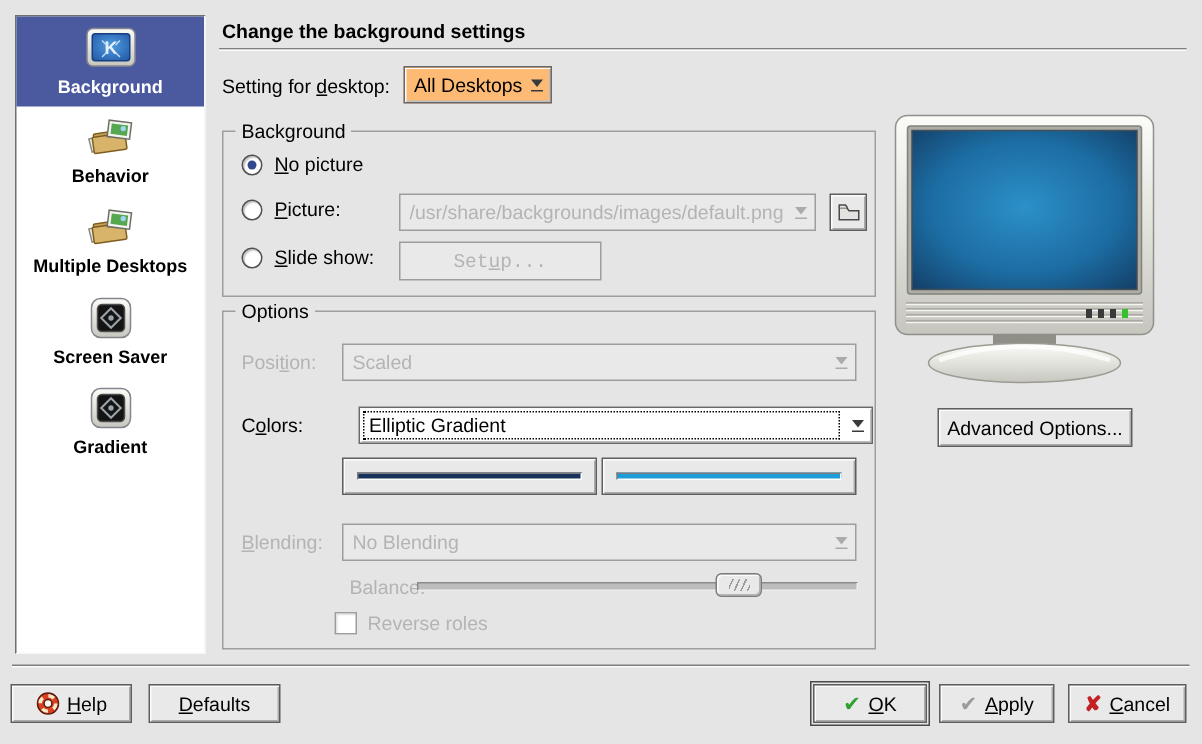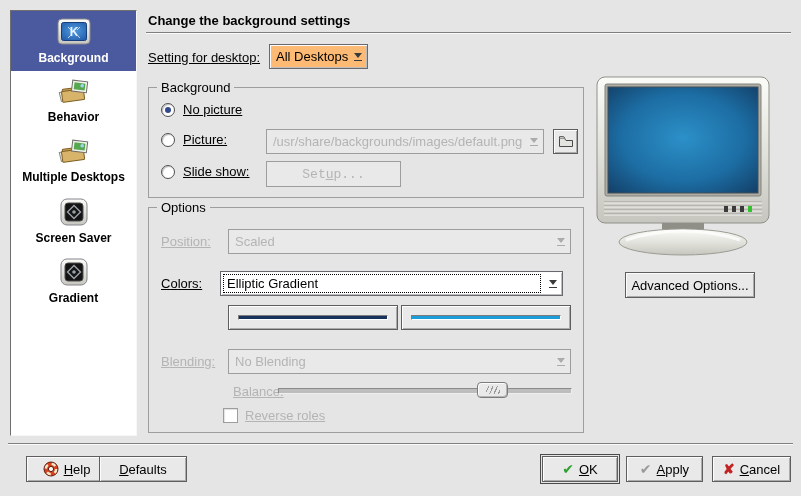--- a/index.html
+++ b/index.html
@@ -51,21 +51,21 @@
   .grp-legend { position:absolute; top:-8px; left:8px; background:#e5e5e5; padding:0 4px; line-height:15px; }
 
   
   .radio { position:absolute; width:14px; height:14px; border-radius:50%; background:#fff;
     border:1px solid #4f4f4f; box-shadow:inset 1px 1px 1px rgba(0,0,0,.25); }
   .radio .dot { display:none; } 
   .radio.selected .dot { display:block; width:6px; height:6px; border-radius:50%; background:#33498d; margin:3px 0 0 3px; }
   .checkbox { position:absolute; width:15px; height:15px; background:#fff; border:1px solid #9d9d9d;
     box-shadow:inset 1px 1px 1px rgba(0,0,0,.12); }
 
-  .flabel { position:absolute; white-space:nowrap;text-decoration:underline; }
+  .flabel { position:absolute; white-space:nowrap; }
 
   
   .color-btn { position:absolute; width:170px; height:25px; background:#e9e9e9; border:1px solid #5e5e5e;
     box-shadow:inset 1px 1px 0 #fcfcfc, inset -1px -1px 0 #ababab; display:flex; align-items:center; justify-content:center; }
   .color-bar { width:150px; height:5px; border:1px solid #fff; border-color:#7c7c7c #fff #fff #7c7c7c; }
 
   
   #balance-slider { position:absolute; left:278px; top:381px; width:294px; height:18px; }
   #balance-groove { position:absolute; left:0; top:7px; width:294px; height:6px; background:#bdbdbd;
     border:1px solid; border-color:#8b8b8b #eee #eee #8b8b8b; }
@@ -73,21 +73,21 @@
     border:1px solid #7b7b7b; border-radius:4px;
     box-shadow:inset 1px 1px 0 #fbfbfb, inset -1px -1px 0 #b5b5b5; display:flex; align-items:center; justify-content:center; }
   #balance-handle .hatch { width:14px; height:8px;
     background:repeating-linear-gradient(115deg, transparent 0 2px, #9a9a9a 2px 3px, transparent 3px 4px); }
 
   
   #monitor { position:absolute; left:592px; top:72px; }
   #advanced-btn { left:625px; top:272px; width:130px; height:26px; }
 
   
-  #help-btn { left:26px; top:456px; width:81px; height:26px; }
+  #help-btn { left:7px; top:456px; width:81px; height:26px; }
   #defaults-btn { left:99px; top:456px; width:88px; height:26px; }
   #ok-btn { left:542px; top:456px; width:76px; height:26px; }
   #apply-btn { left:626px; top:456px; width:77px; height:26px; }
   #cancel-btn { left:712px; top:456px; width:79px; height:26px; }
 
   .icon-btn-svg { display:block; }
 </style>
 </head>
 <body>
 
@@ -242,21 +242,21 @@
     <div class="flabel dis" style="left:12px; top:26px;"><span>Posi</span><span class="accel">ti</span><span>on:</span></div>
     <div class="combo disabled" style="left:79px; top:21px; width:343px;">
       <span class="txt">Scaled</span>
       <span class="arrow">
           <i class="tri"></i>
           <i class="dash"></i>
         </span>
     </div>
 
     <div class="flabel" style="left:12px; top:68px;"><span>C</span><span class="accel">o</span><span>lors:</span></div>
-    <div class="combo focused" style="left:71px; top:63px; width:343px;">
+    <div class="combo focused" style="left:90px; top:63px; width:343px;">
       <span class="txt">Elliptic Gradient</span>
       <span class="arrow">
           <i class="tri"></i>
           <i class="dash"></i>
         </span>
     </div>
 
     <button class="color-btn" style="left:79px; top:97px;">
       <span class="color-bar" style="background-color: rgb(23, 51, 92);"></span>
     </button>

